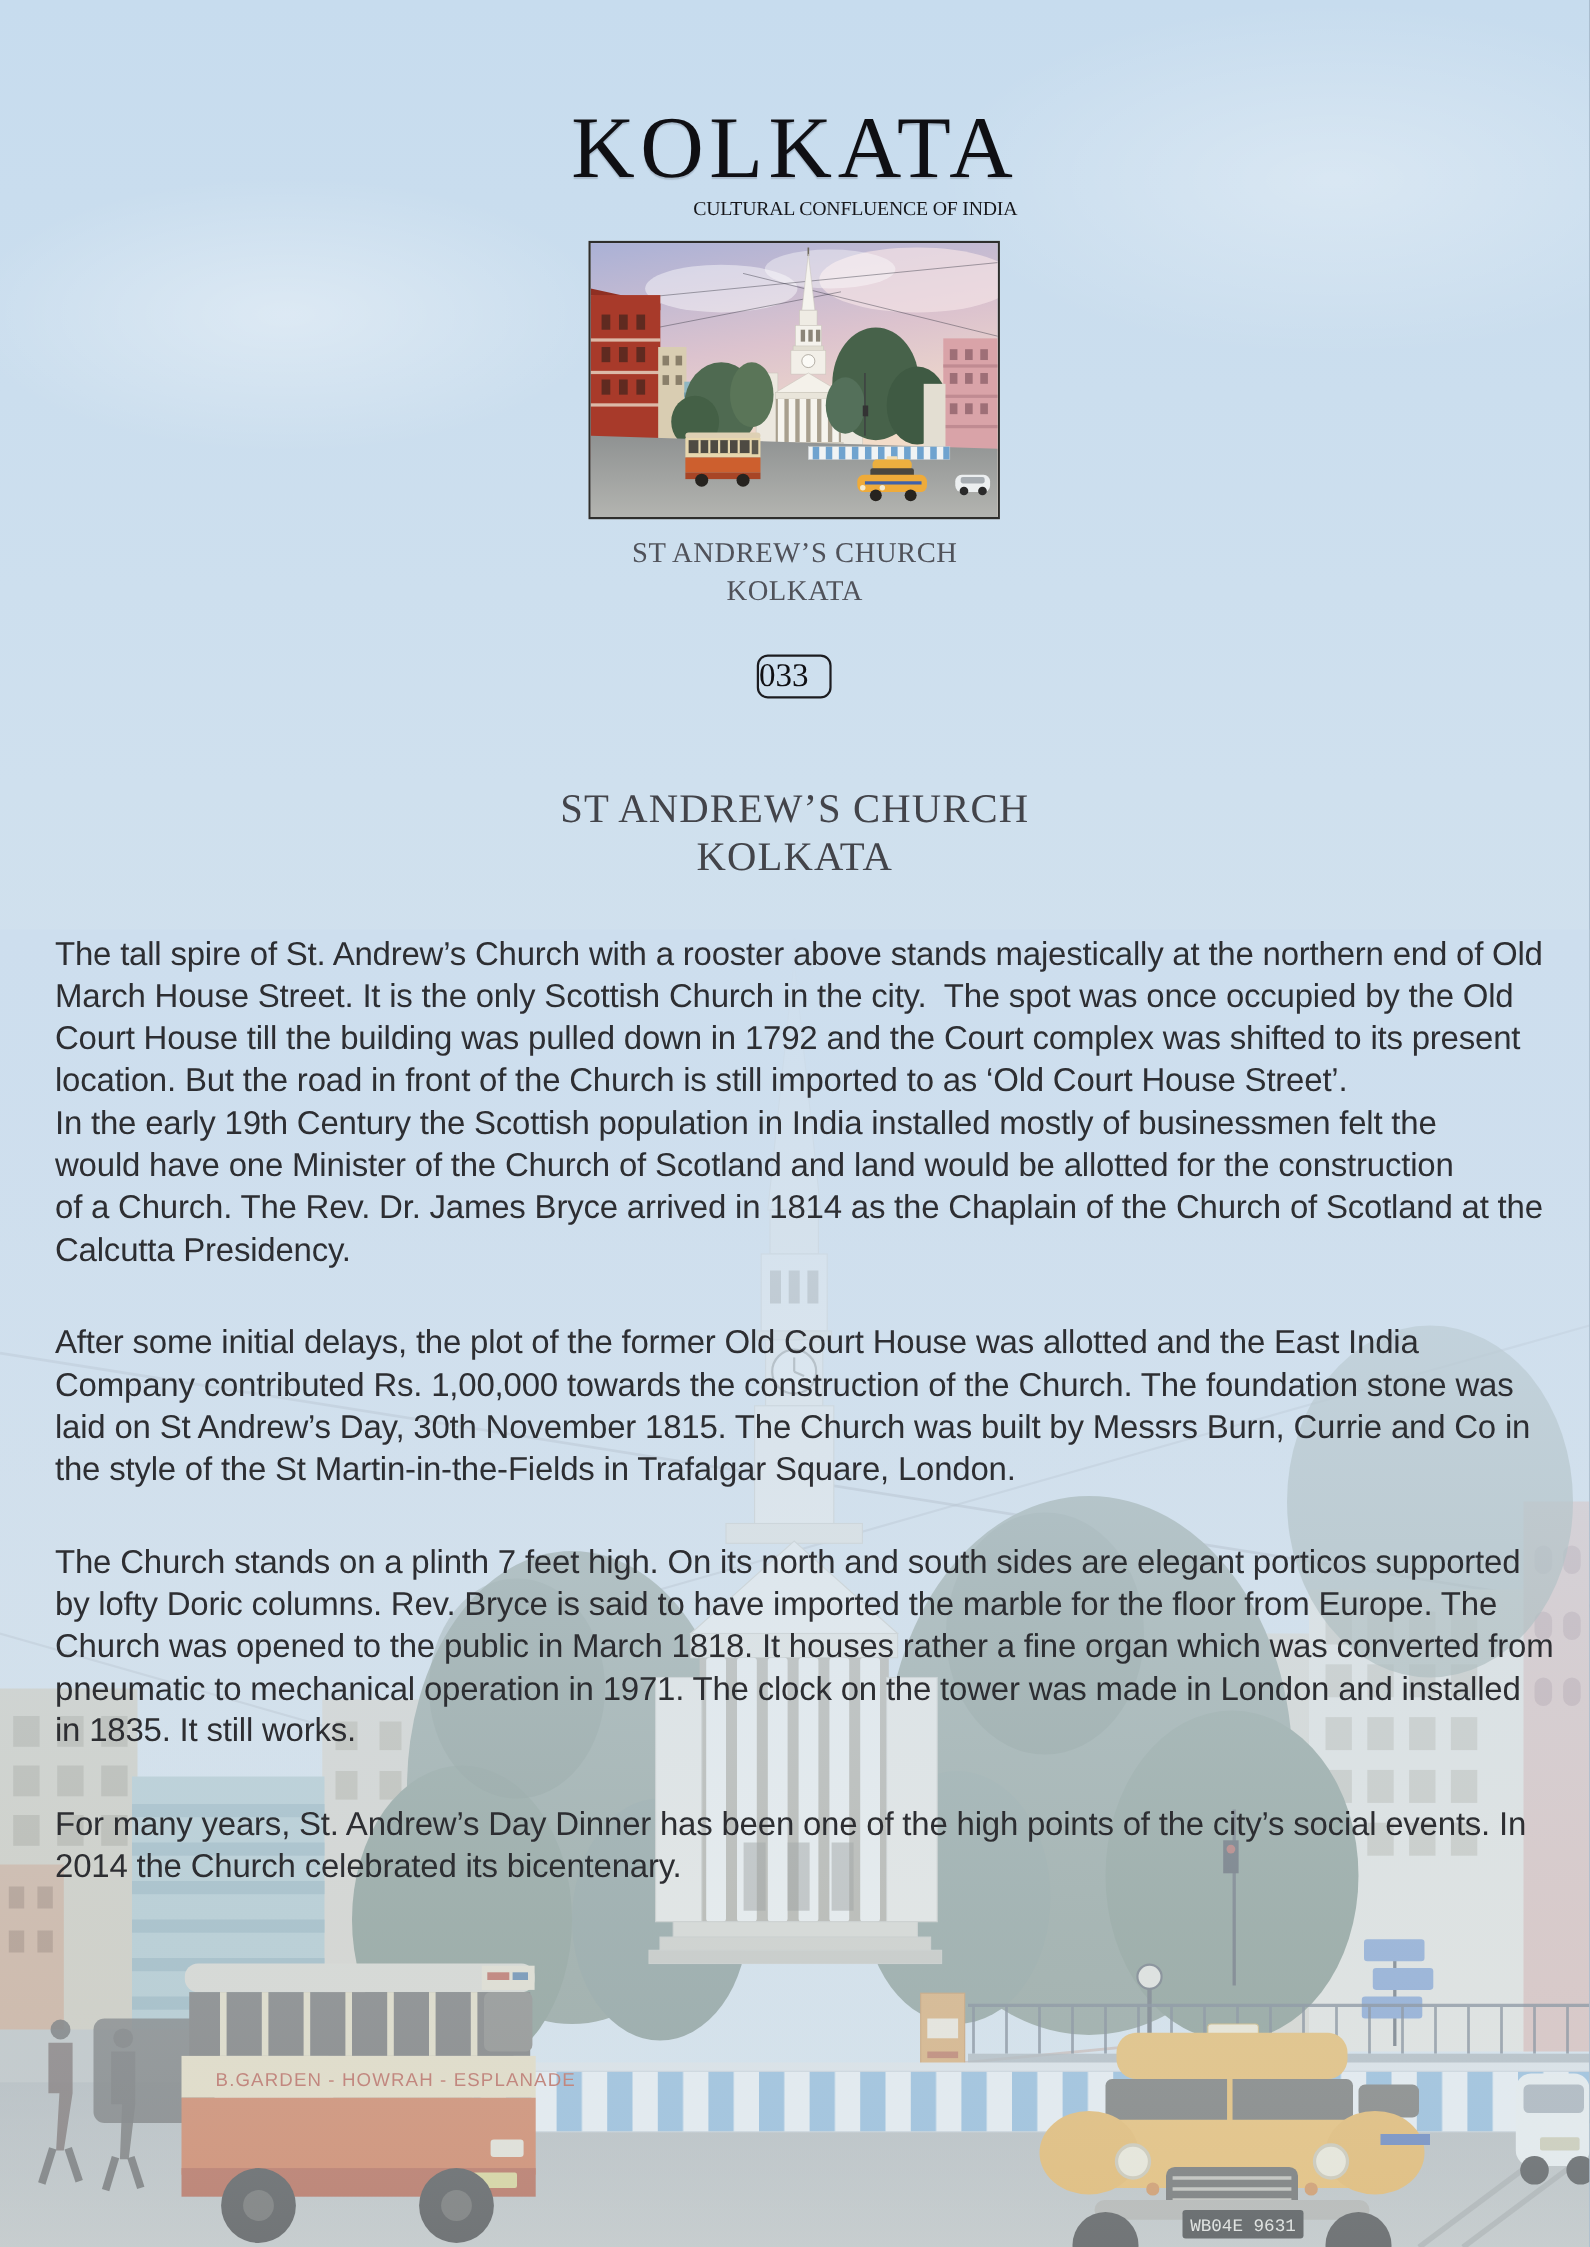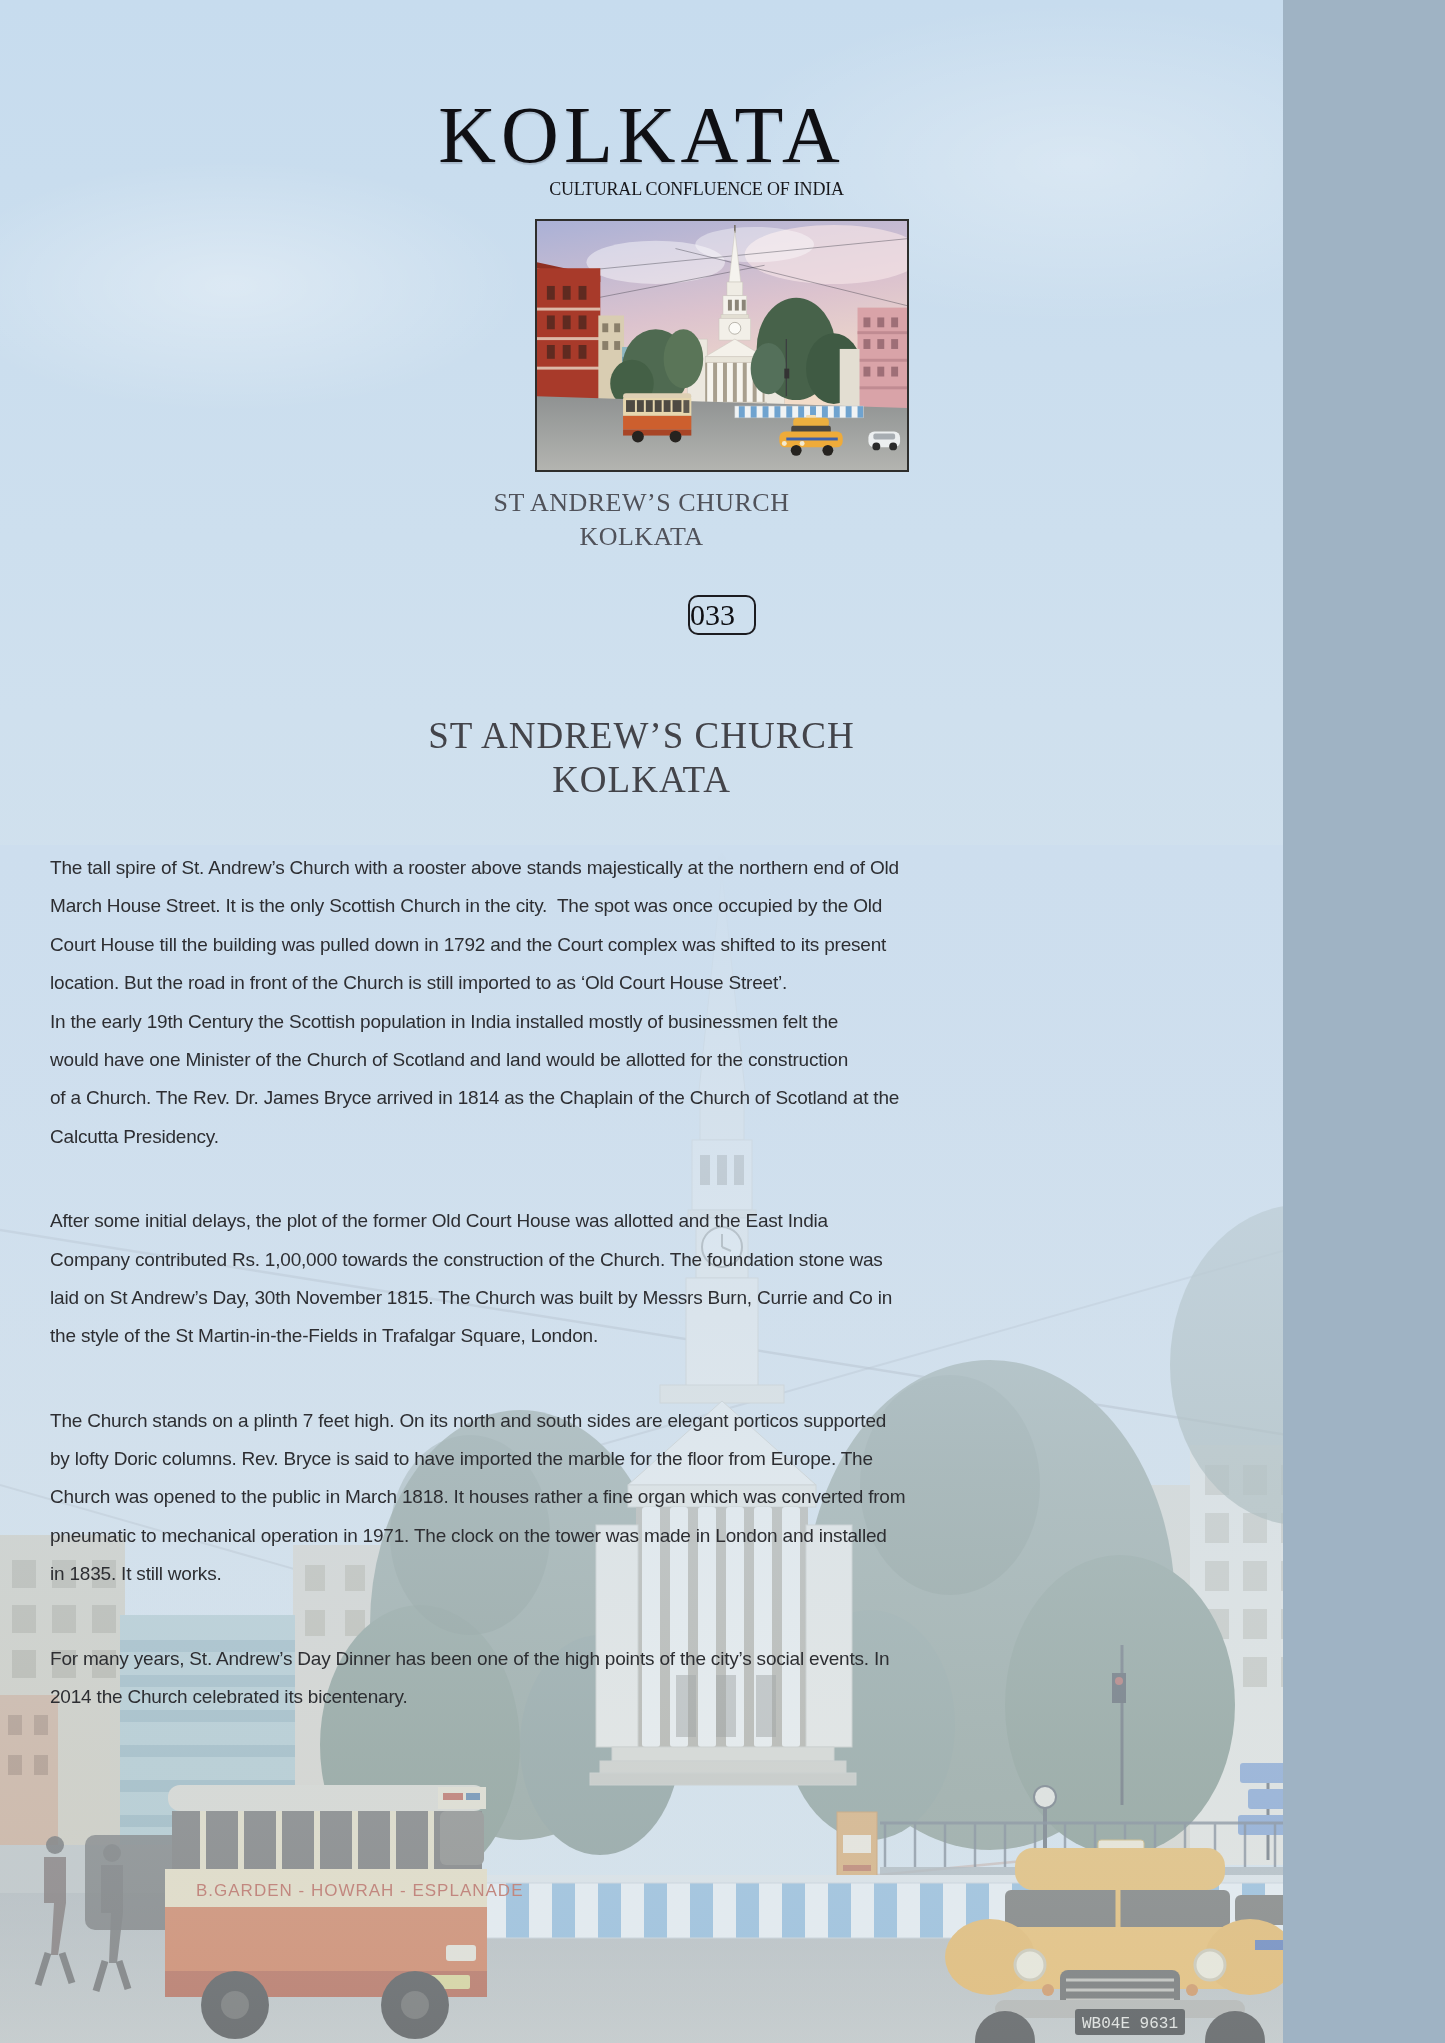--- a/index.html
+++ b/index.html
@@ -1,17 +1,17 @@
 <!DOCTYPE html>
 <html><head>
 <meta charset="utf-8">
 <style>
   html,body{margin:0;padding:0;background:#9fb3c4;}
   .page{
-    position:relative;width:1283px;height:2043px;overflow:hidden;
+    position:relative;width:1445px;height:2043px;overflow:hidden;
     font-family:"Liberation Serif",serif;
     background:
       radial-gradient(420px 180px at 18% 14%, rgba(255,255,255,.35), rgba(255,255,255,0) 70%),
       radial-gradient(520px 230px at 84% 8%, rgba(255,255,255,.30), rgba(255,255,255,0) 70%),
       linear-gradient(180deg,#c7dcee 0%, #cfe0ee 35%, #d4e1eb 70%, #d6e2ea 100%);
   }
   .watermark,.fade{position:absolute;left:0;top:845px;width:1445px;height:1198px;}
   .fade{
     background:linear-gradient(180deg,
       rgba(205,222,238,1) 0%,
@@ -42,21 +42,21 @@
     border:2px solid #1c1c20;border-radius:10px;
     display:flex;align-items:center;justify-content:flex-start;
     font-size:30px;color:#0f0f13;
   }
   .article-heading{
     position:absolute;top:714px;left:0;width:100%;margin:0;text-align:center;
     font-weight:400;font-size:37px;line-height:44px;letter-spacing:1px;color:#43444a;
   }
   .body-text{
     position:absolute;left:50px;top:849px;width:1350px;
-    font-family:"Liberation Sans",sans-serif;font-size:19px;letter-spacing:-0.2px;color:#2d2e32;
+    font-family:"Liberation Sans",sans-serif;font-size:30px;letter-spacing:-0.2px;color:#2d2e32;
   }
   .body-text p{margin:0 0 46px 0;}
   .tline{white-space:pre;height:38.4px;line-height:38.4px;}
 </style>
 </head>
 <body>
 
 <div class="page">
 
   <svg class="watermark" viewBox="0 0 1445 1198" preserveAspectRatio="none">

